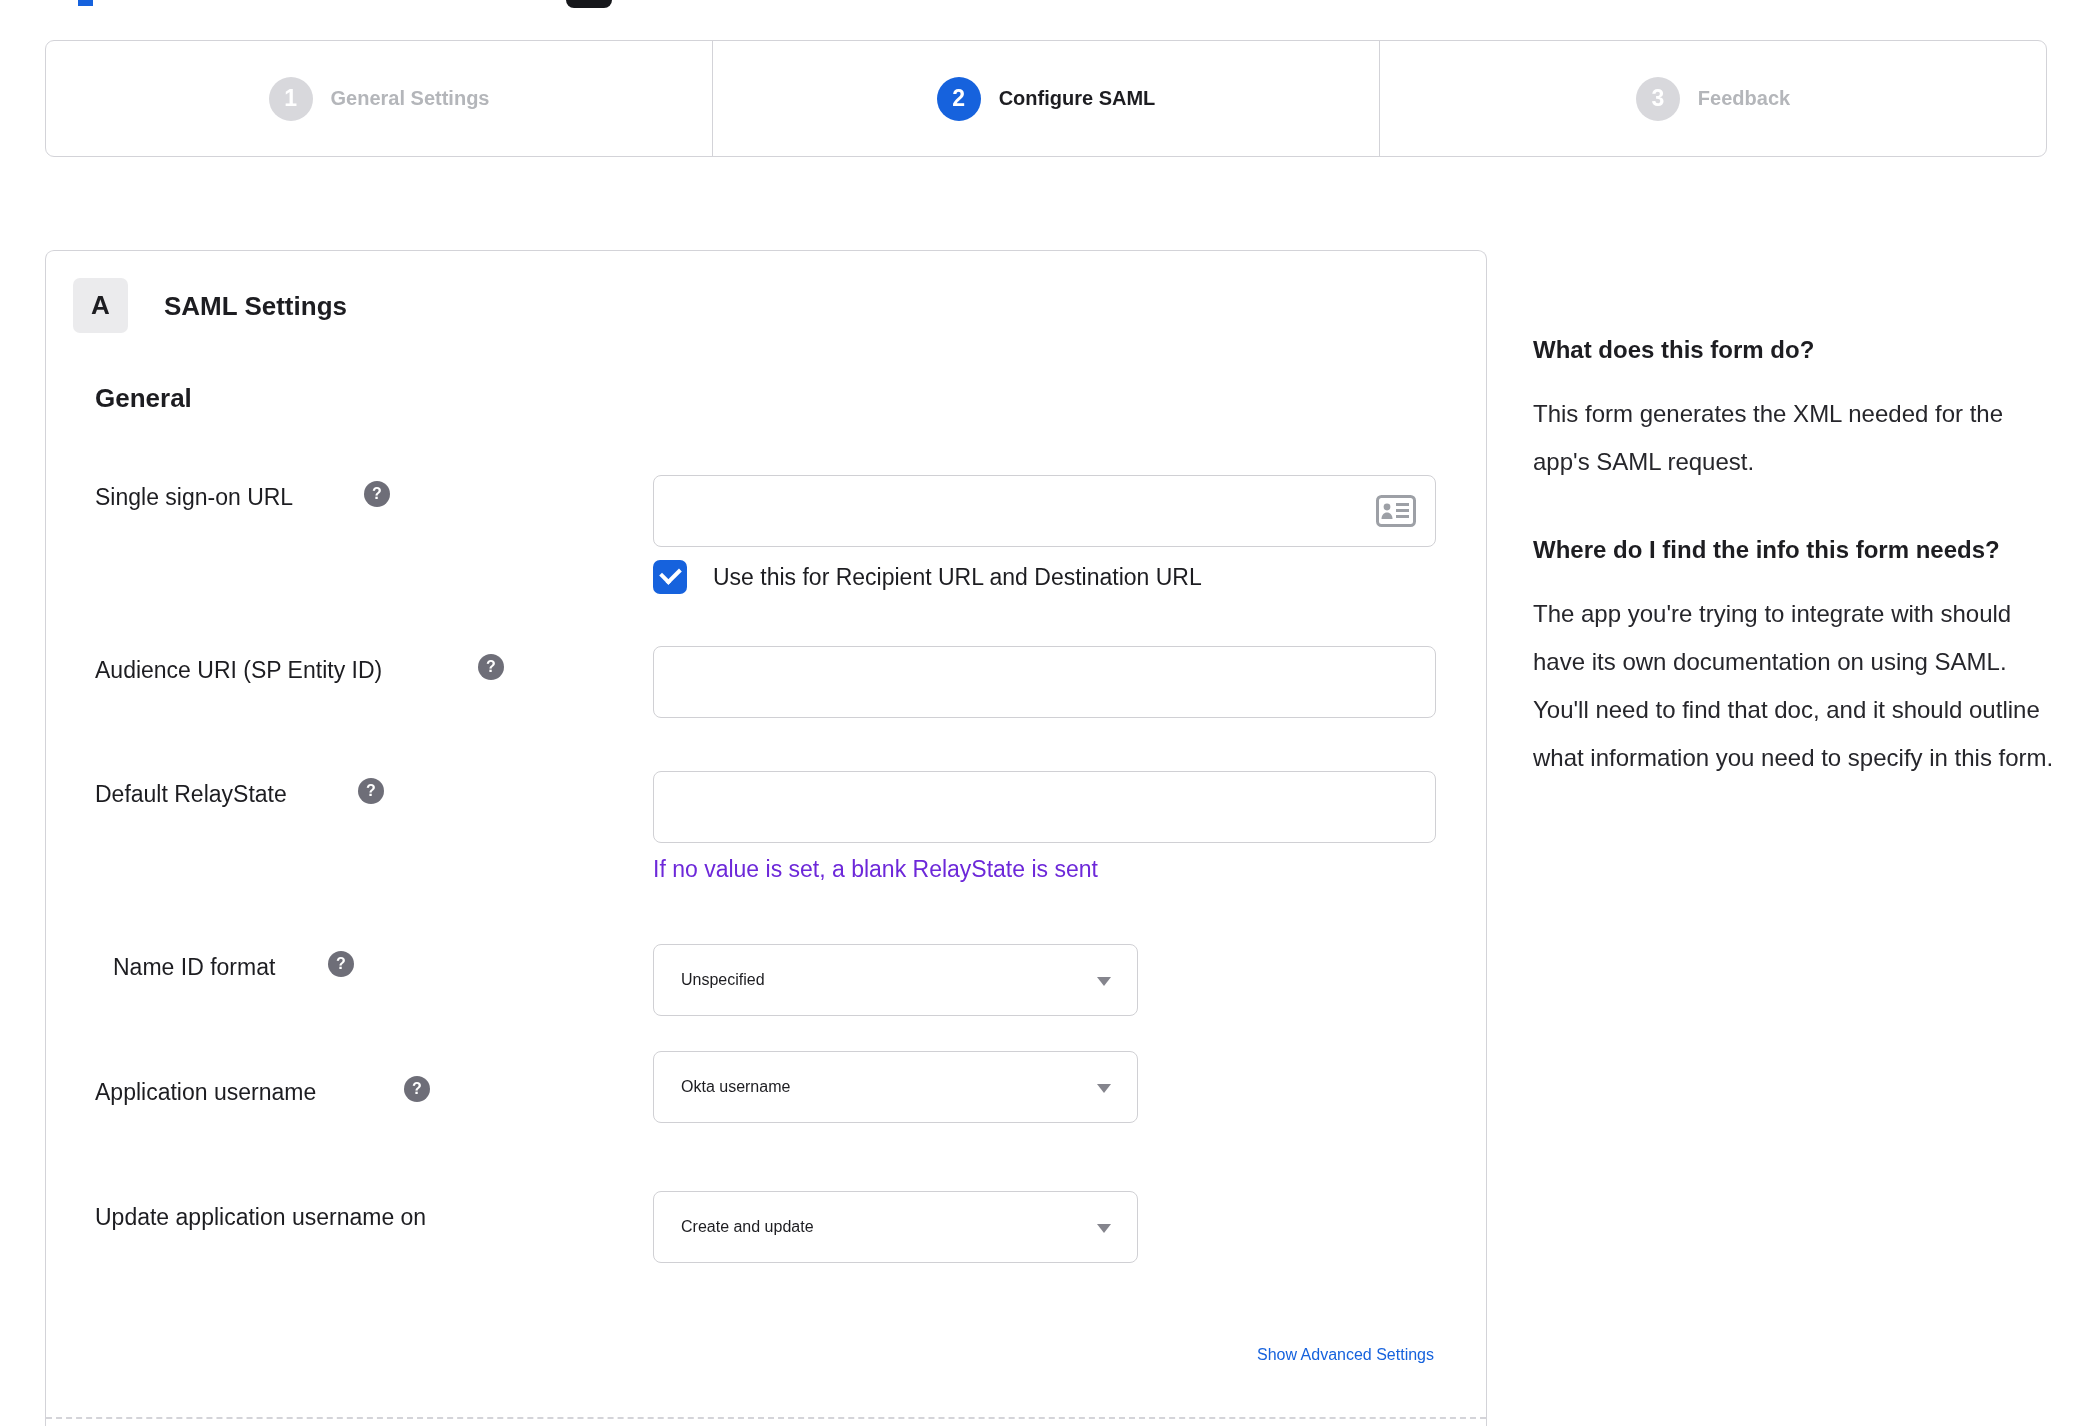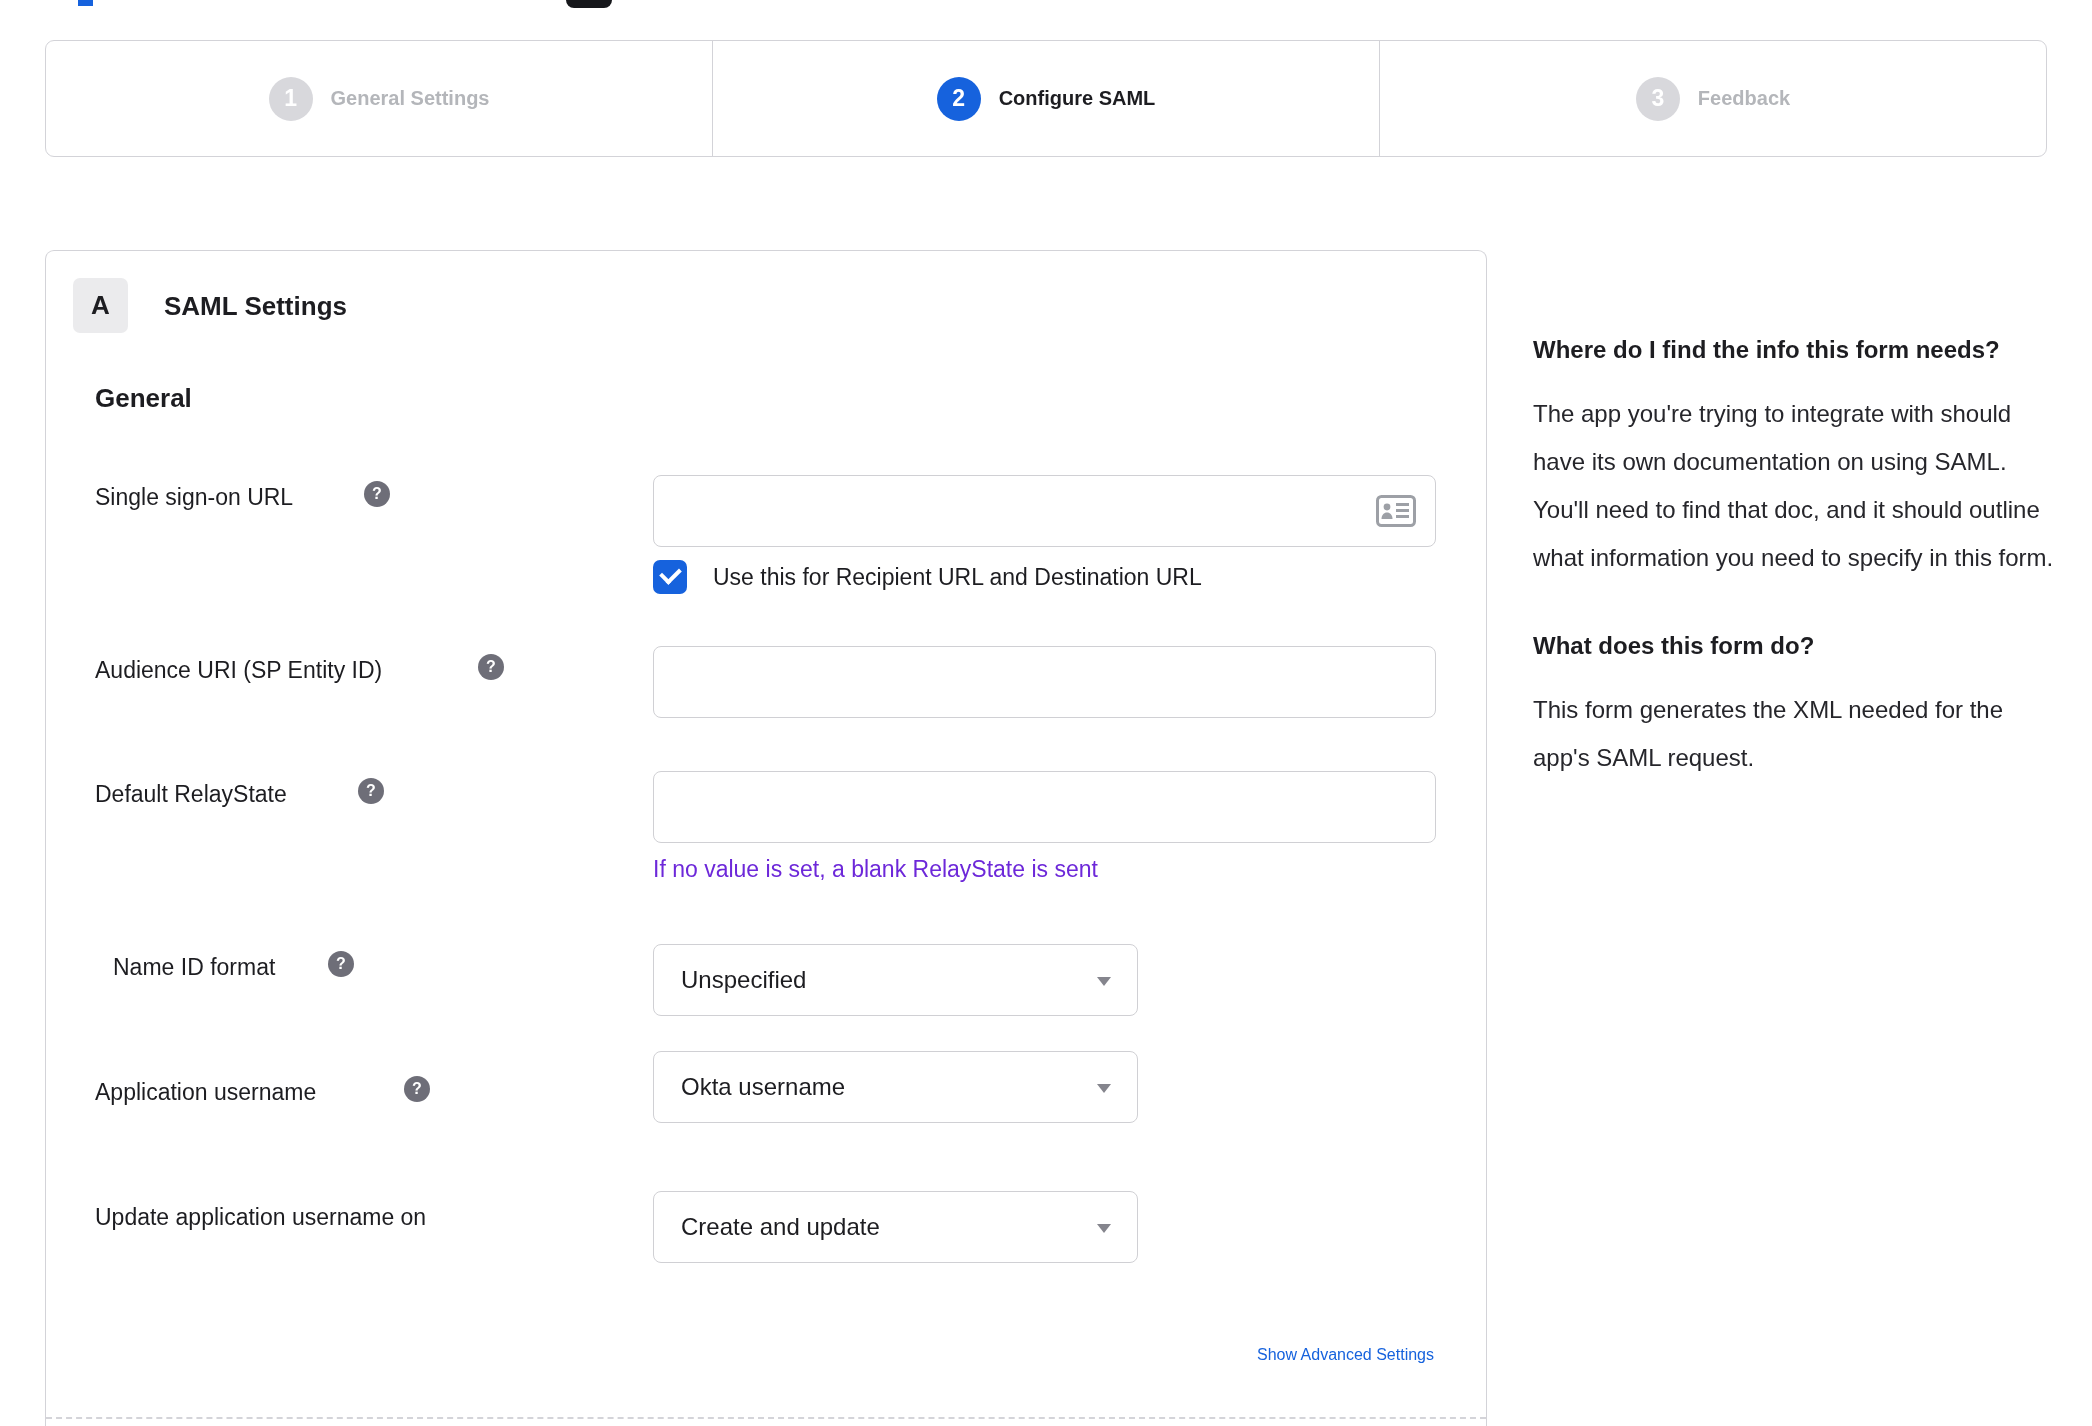--- a/index.html
+++ b/index.html
@@ -41,21 +41,21 @@
   .input-wrap .card-icon { position:absolute; right:20px; top:20px; }
 
   .hint { font-size:23px; color:#6d28d9; }
 
   .checkbox { width:34px; height:34px; background:#1662dd; border-radius:7px; position:relative; }
   .checkbox::after { content:""; position:absolute; left:8px; top:7px; width:15px; height:9px;
                      border-left:4px solid #fff; border-bottom:4px solid #fff; transform:rotate(-45deg); }
   .checkbox-label { font-size:23px; }
 
   .select { width:485px; height:72px; border:1px solid #d0d0d4; border-radius:8px; background:#fff;
-            display:flex; align-items:center; padding:0 50px 0 27px; font-size:24px; cursor:default; }
+            display:flex; align-items:center; padding:0 50px 0 27px; font-size:16px; cursor:default; }
   .select .arrow { position:absolute; right:26px; top:32px; width:0; height:0;
                    border-left:7px solid transparent; border-right:7px solid transparent;
                    border-top:9px solid #85858d; }
 
   .advanced-link { font-size:16px; color:#1662dd; cursor:pointer; }
 
   .dashed-divider { left:0; right:0; top:1166px; border-top:2px dashed #d4d4d9; }
 
   
   .sidebar { left:1533px; top:330px; width:522px; }
@@ -135,20 +135,20 @@
     <span class="arrow"></span>
   </div>
 
   <div class="abs advanced-link" style="right:52px; top:1095px;">Show Advanced Settings</div>
 
   <div class="abs dashed-divider"></div>
 </div>
 
 <div class="abs sidebar">
   <div class="sb-sec">
+    <h3>What does this form do?</h3>
+    <p>This form generates the XML needed for the app's SAML request.</p>
+  </div>
+  <div class="sb-sec">
     <h3>Where do I find the info this form needs?</h3>
     <p>The app you're trying to integrate with should have its own documentation on using SAML. You'll need to find that doc, and it should outline what information you need to specify in this form.</p>
-  </div>
-  <div class="sb-sec">
-    <h3>What does this form do?</h3>
-    <p>This form generates the XML needed for the app's SAML request.</p>
   </div>
 </div>
 
 </body></html>

